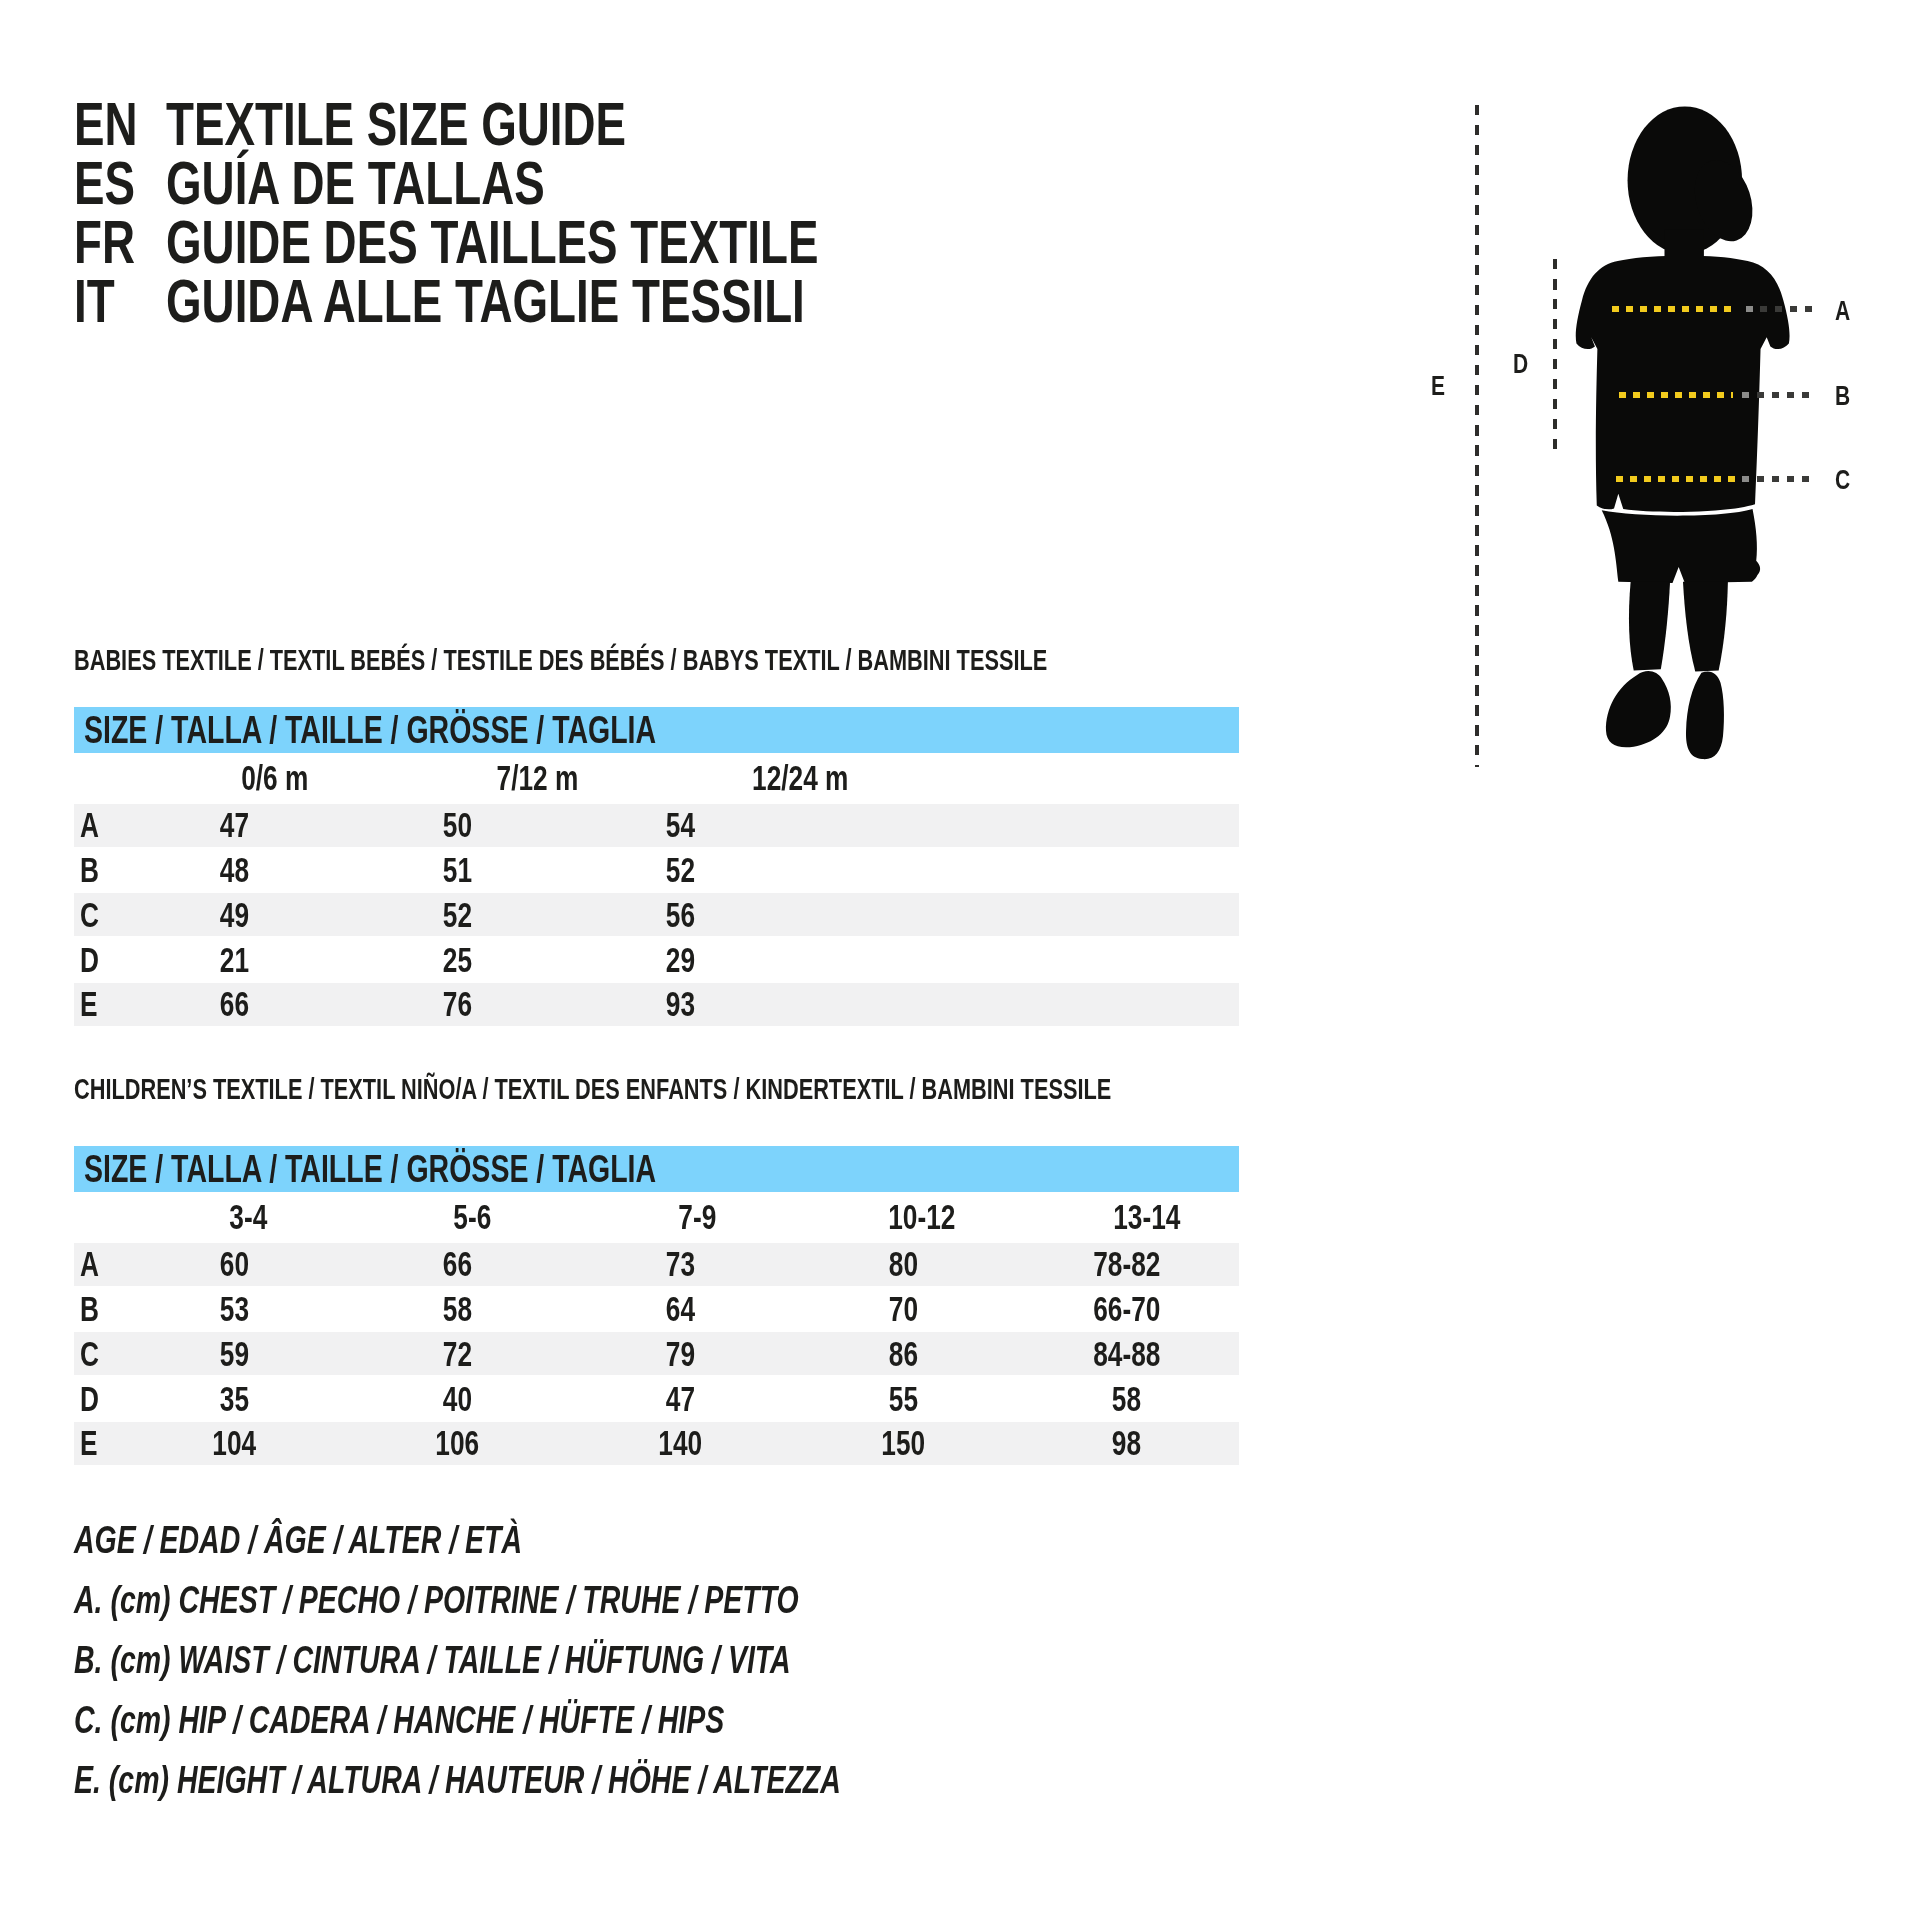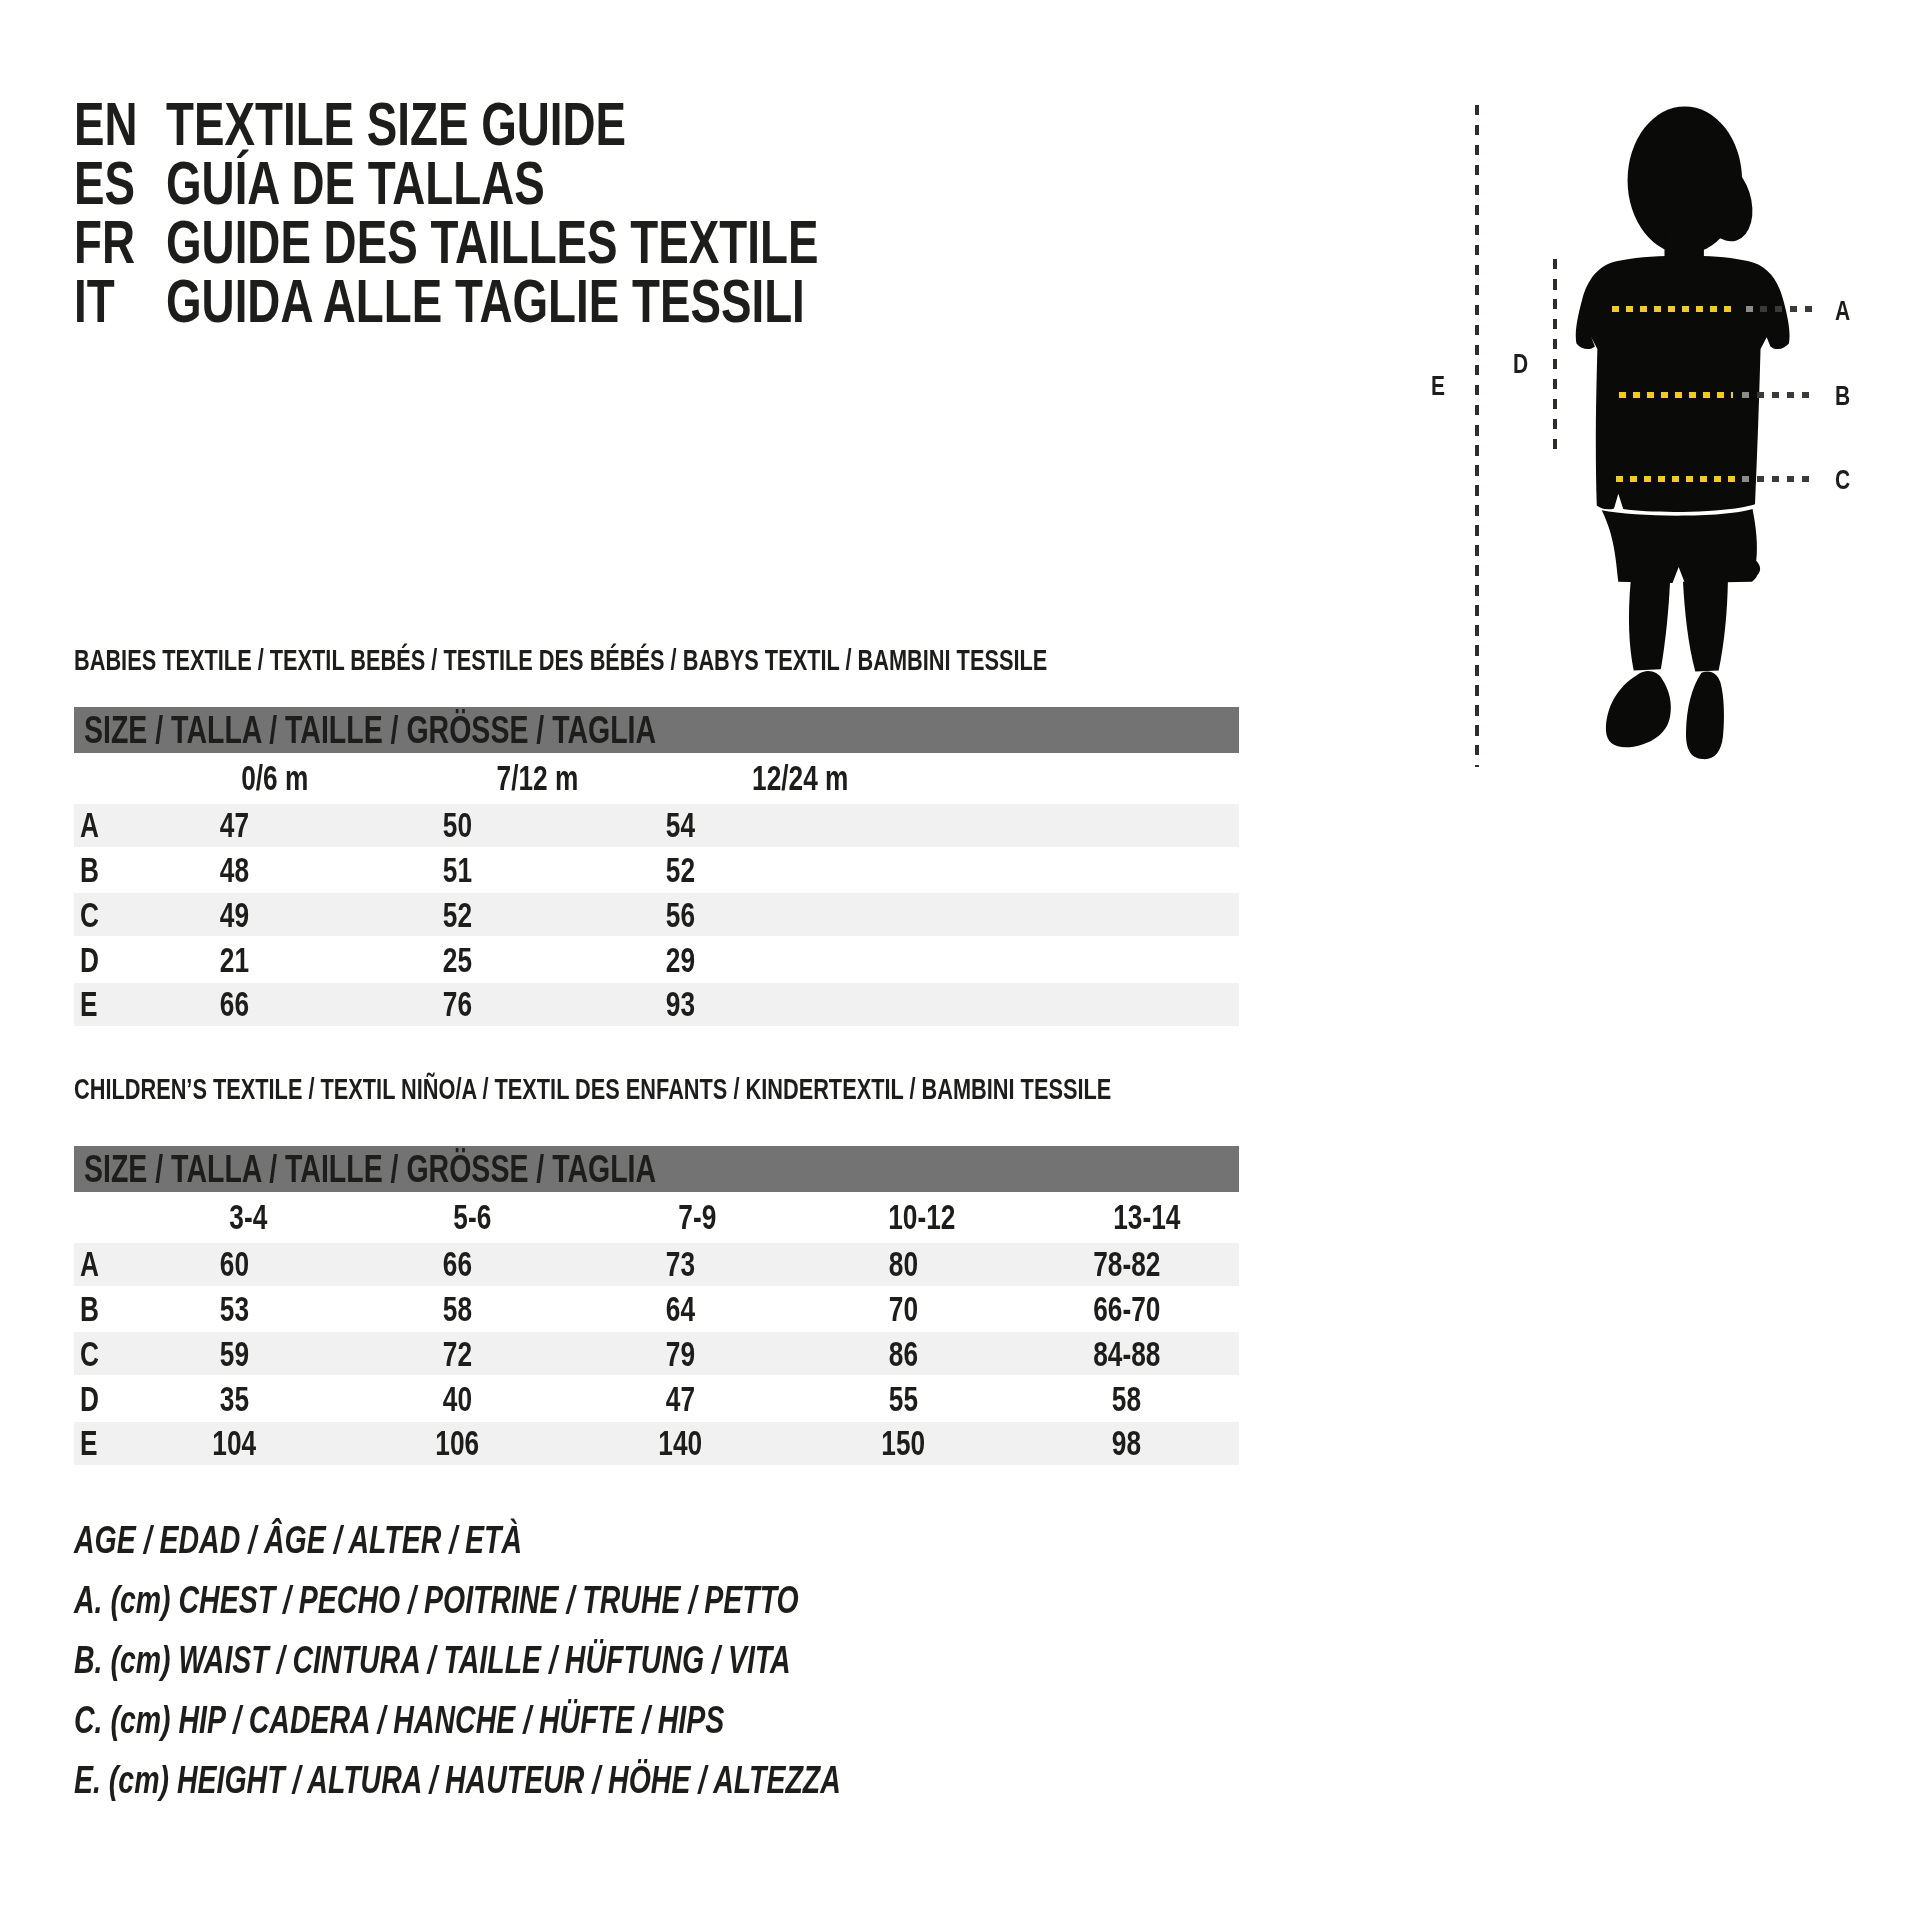--- a/index.html
+++ b/index.html
@@ -18,21 +18,21 @@
 
   
   .section-title{position:absolute;left:74px;font-size:29px;line-height:46px;}
   #babies-title{top:637px;}
   #children-title{top:1066px;}
 
   
   .size-table{position:absolute;left:74px;width:1165px;}
   #babies-table{top:707px;}
   #children-table{top:1146px;}
-  .band{height:46px;background:#737373;display:flex;align-items:center;padding-left:10px;box-sizing:border-box;font-size:38px;}
+  .band{height:46px;background:#7dd3fc;display:flex;align-items:center;padding-left:10px;box-sizing:border-box;font-size:38px;}
   .cols-row{display:flex;align-items:center;height:49px;font-size:35px;gap:40px;}
   .trow{display:flex;align-items:center;height:43px;margin-top:1.8px;font-size:35px;}
   .trow.stripe{background:#f1f1f2;}
   .label-cell{width:49px;padding-left:6.2px;box-sizing:border-box;}
   .cell{width:223px;display:flex;justify-content:center;}
 
   
   #legend{position:absolute;left:74px;top:1510px;}
   .legend-line{display:flex;align-items:center;height:60px;font-size:38px;font-style:italic;}
 

